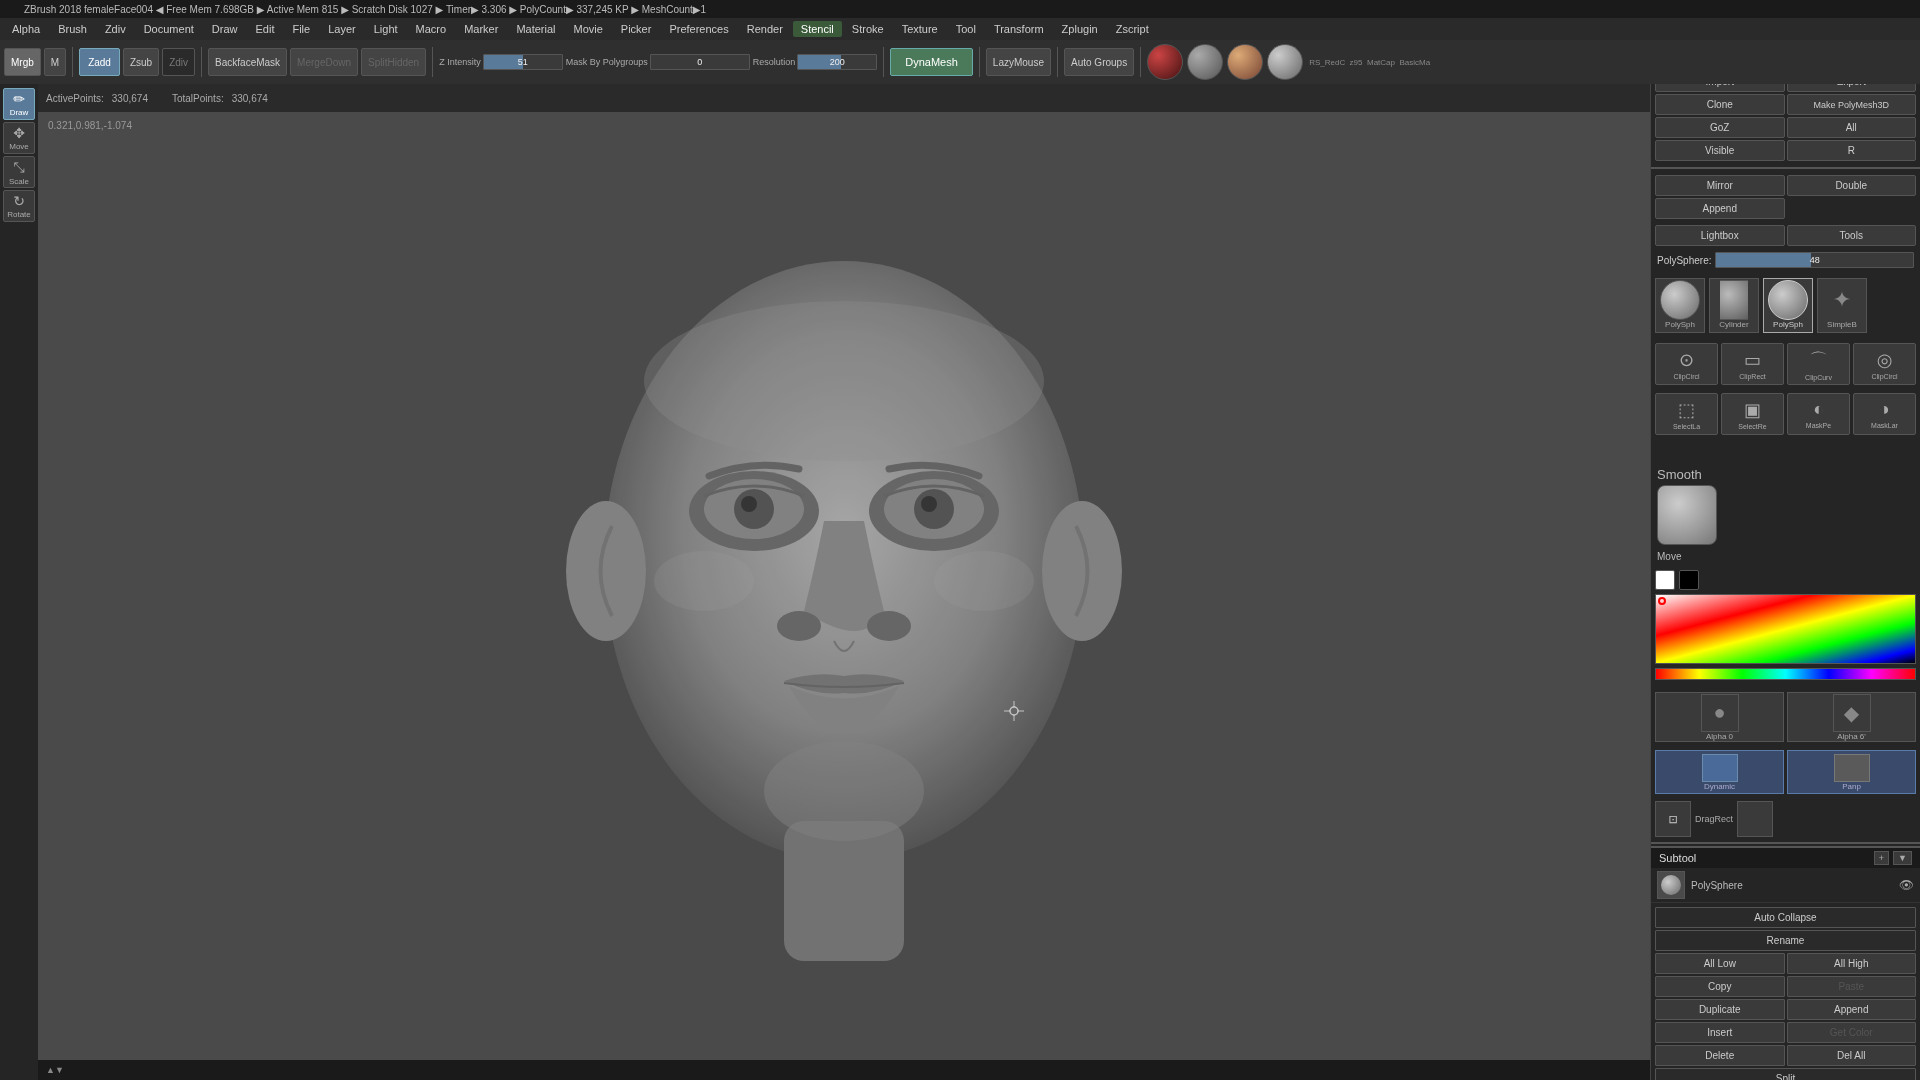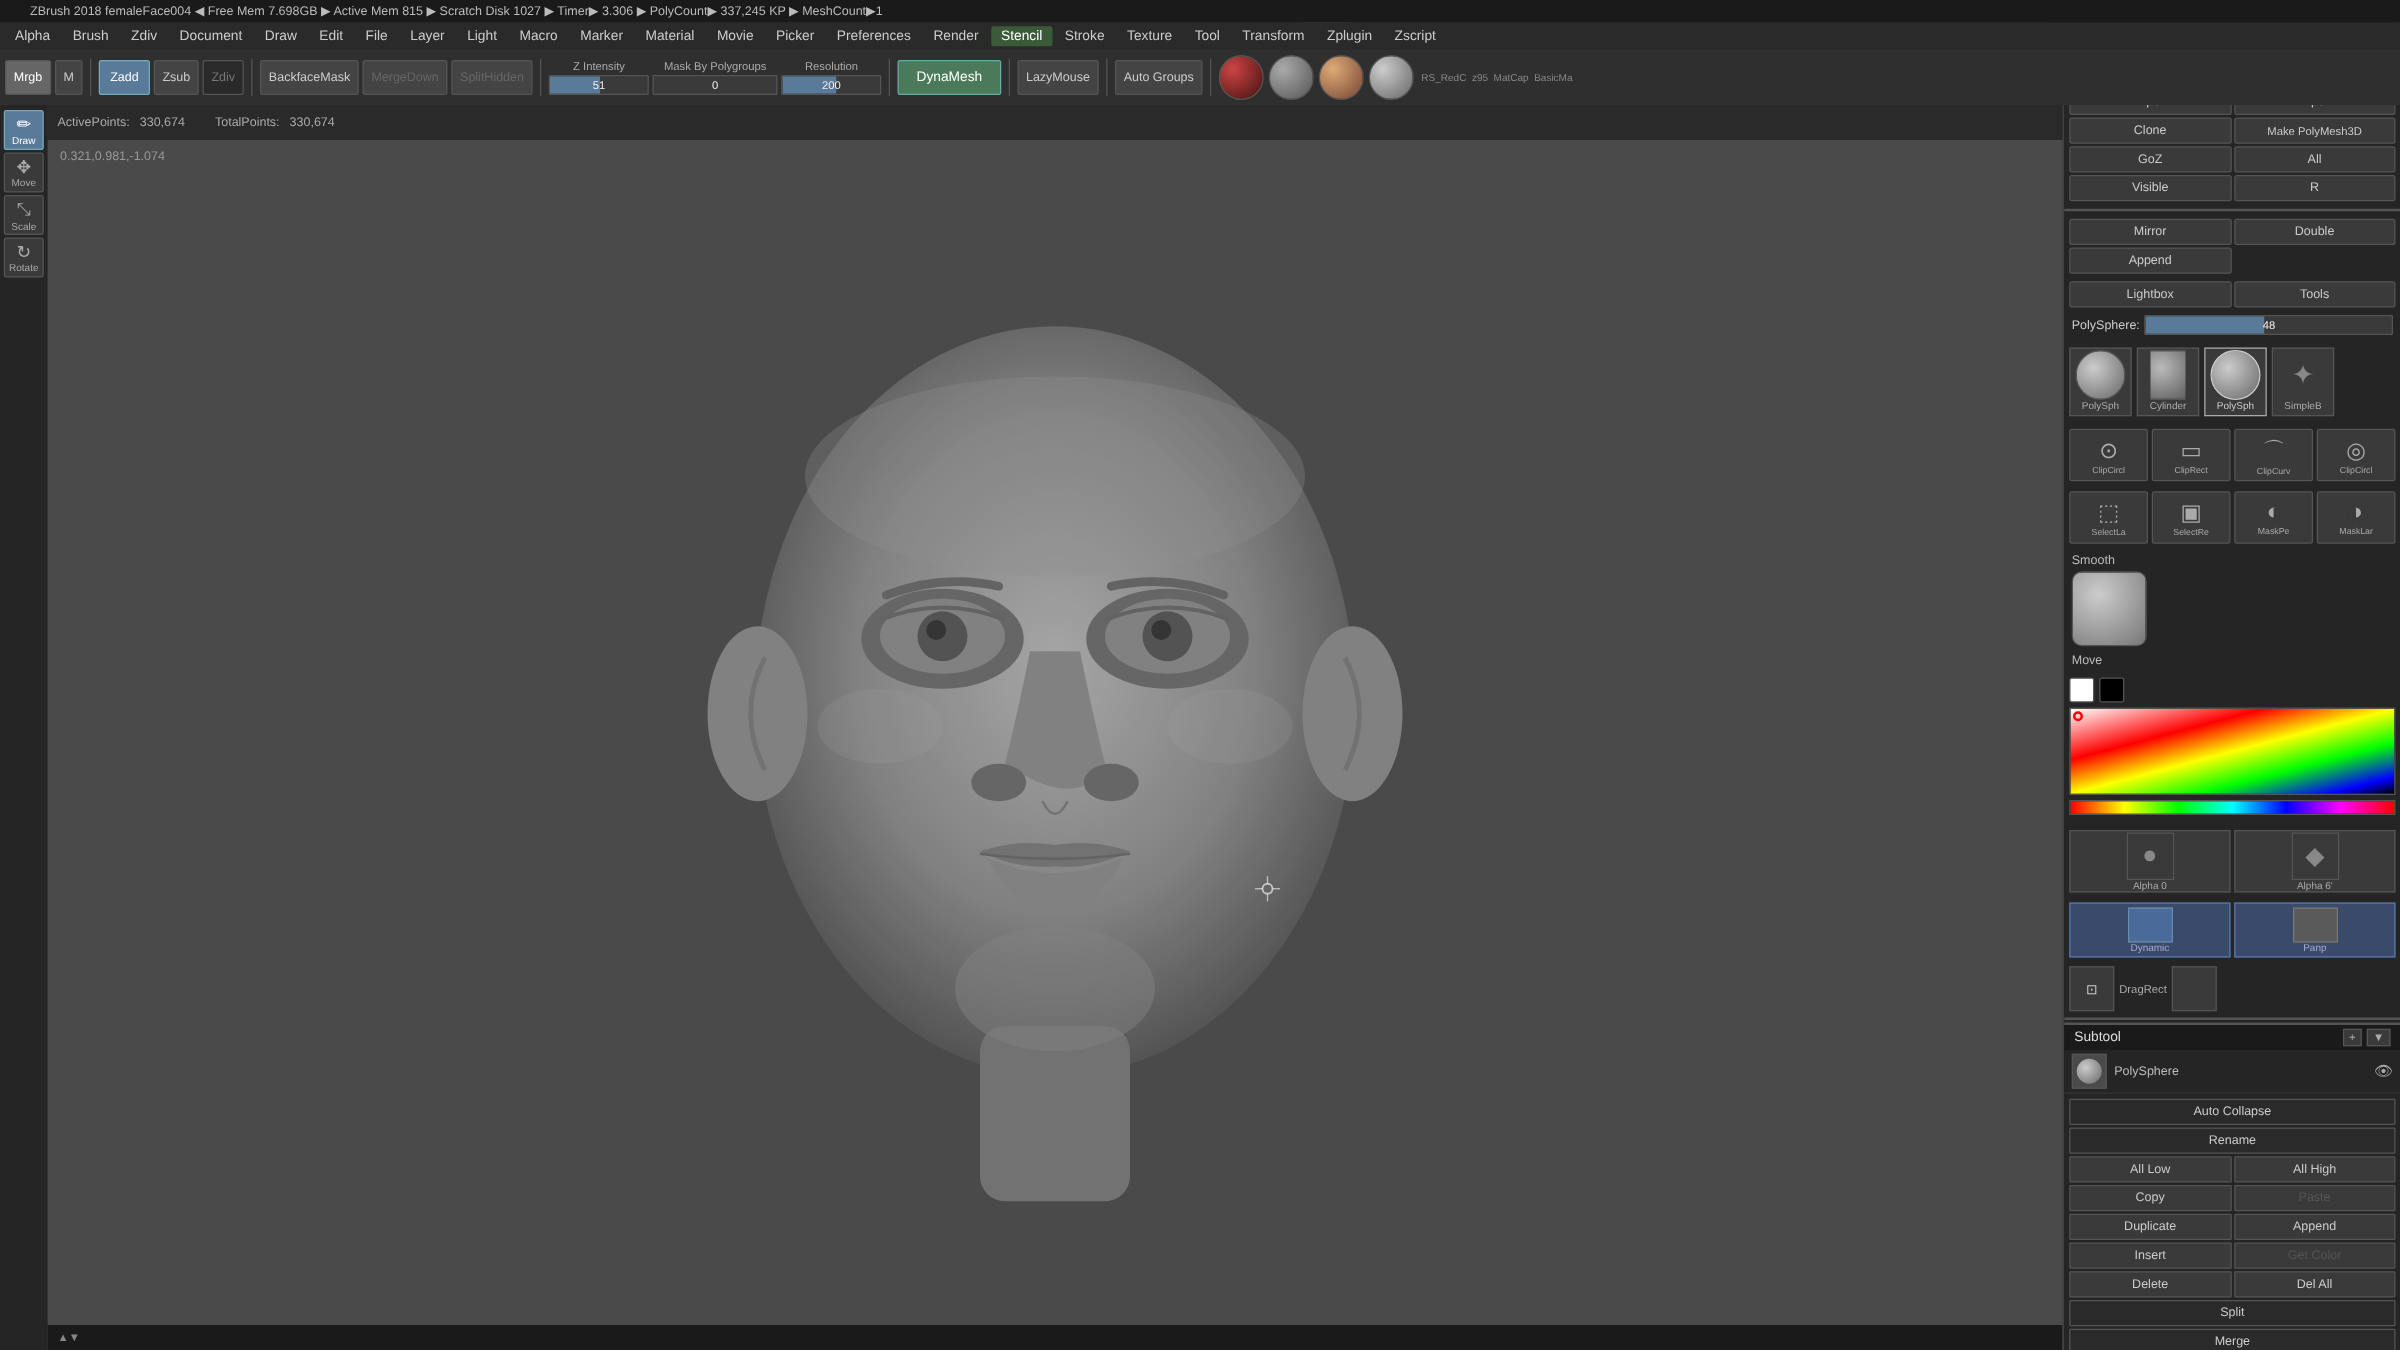--- a/index.html
+++ b/index.html
@@ -103,21 +103,21 @@
       padding: 2px 8px;
       cursor: pointer;
       border-radius: 2px;
       height: 28px;
       display: flex;
       align-items: center;
     }
 
     .slider-group {
       display: flex;
-      flex-direction: column;
+      flex-direction: row;
       align-items: center;
       gap: 2px;
     }
     .slider-label {
       font-size: 9px;
       color: #aaa;
       white-space: nowrap;
     }
     .slider-bar {
       width: 80px;
@@ -821,21 +821,21 @@
       <span class="icon-cell-icon">◐</span>
       <span style="font-size:7px;">MaskPe</span>
     </div>
     <div class="icon-cell">
       <span class="icon-cell-icon">◑</span>
       <span style="font-size:7px;">MaskLar</span>
     </div>
   </div>
 
   <div style="padding:4px 6px;">
-    <div style="color:#bbb;font-size:10px;margin-bottom:3px;">Smooth</div>
+    <div style="color:#bbb;font-size:13px;margin-bottom:3px;margin-top:24px;">Smooth</div>
     <div style="width:60px;height:60px;background:radial-gradient(circle at 35% 30%,#ccc,#777);border-radius:8px;border:1px solid #555;"></div>
   </div>
 
   <div style="padding:2px 6px;">
     <div style="color:#bbb;font-size:10px;margin-bottom:2px;">Move</div>
   </div>
 
   <div class="color-picker-area">
     <div style="display:flex;gap:4px;margin-bottom:4px;">
       <div class="color-swatch" style="background:#ffffff;"></div>

